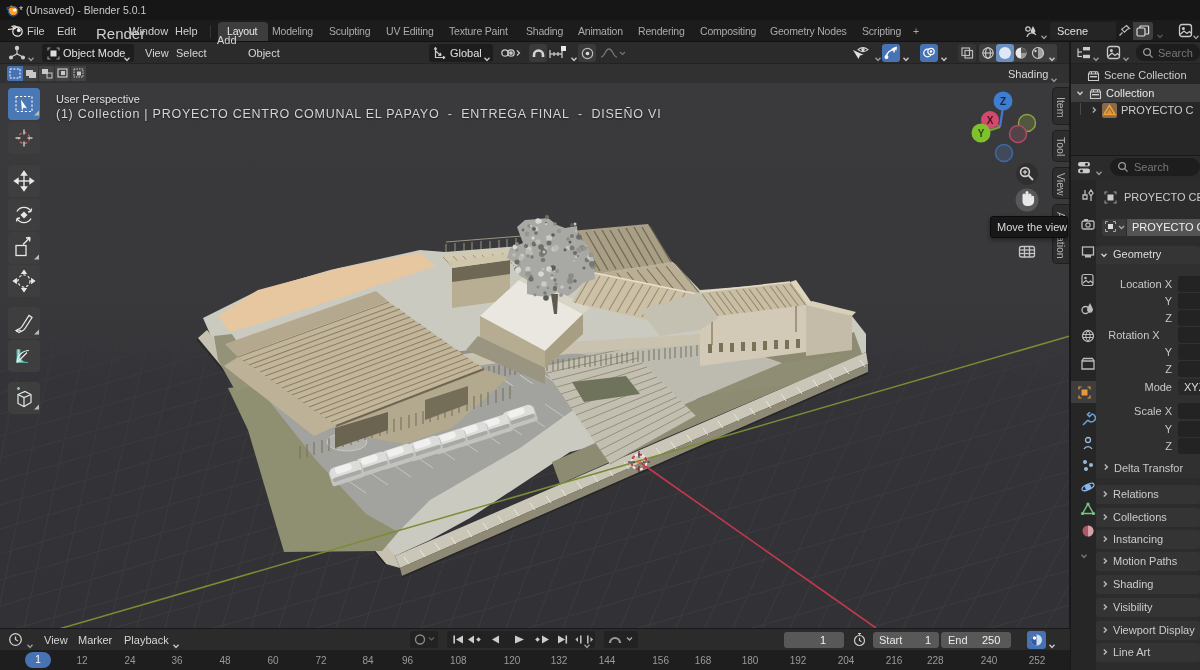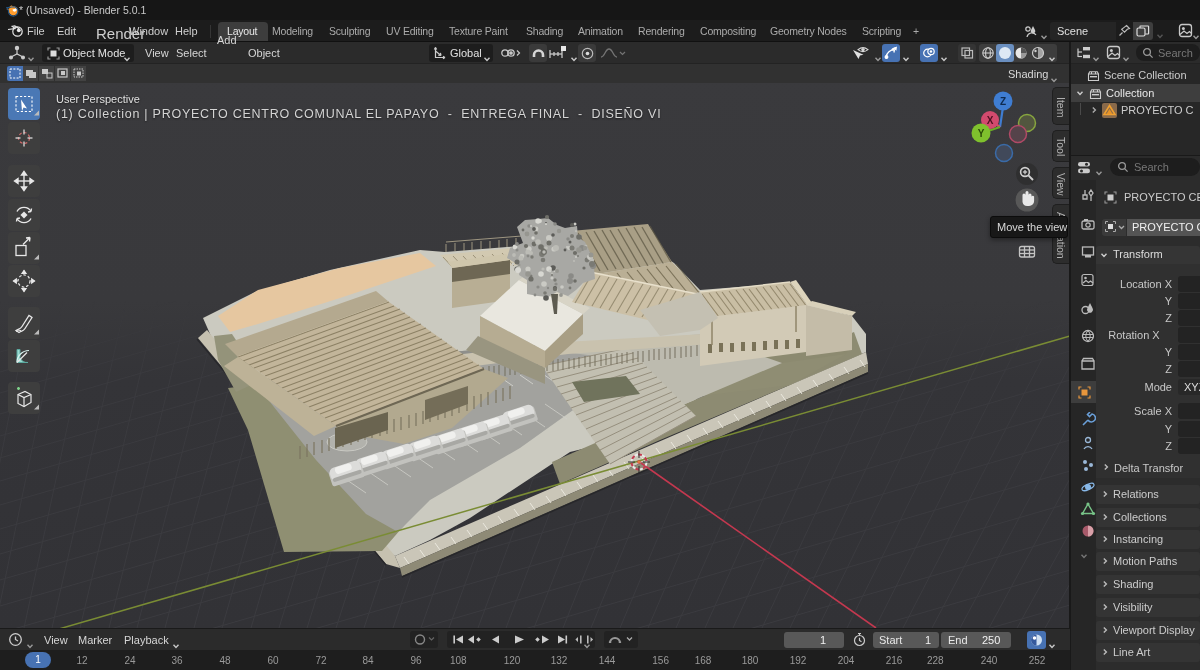--- a/index.html
+++ b/index.html
@@ -1111,21 +1111,21 @@
       <rect x="6" y="5" width="5" height="5" fill="#ddd"></rect>
       <path d="M3.5 5 V2.5 H6 M11 2.5 H13.5 V5 M13.5 10 V12.5 H11 M6 12.5 H3.5 V10" stroke="#aaa" fill="none"></path>
       <path d="M17 7 l2.5 2.5 L22 7" stroke="#aaa" fill="none" stroke-width="1.3"></path>
     </svg></div>
 <div class="abs" style="left:1127px;top:219px;width:73px;height:17px;background:#545454"></div>
 <div class="abs" style="left:1132px;top:221px;font-size:11px;color:#f0f0f0">PROYECTO CE</div>
 <div class="abs" style="left:1096px;top:246px;width:104px;height:18px;background:#353535;border-radius:3px 3px 0 0"></div>
 <svg class="abs" style="left:1100px;top:251px" width="8" height="8" viewBox="0 0 8 8">
     <path d="M1.5 2.8 L4 5.4 L6.5 2.8" stroke="#ccc" stroke-width="1.4" fill="none"></path>
   </svg>
-<div class="abs" style="left:1113px;top:248px;font-size:11px;color:#dddddd">Transform</div>
+<div class="abs" style="left:1113px;top:248px;font-size:11px;color:#dddddd">Geometry</div>
 <div class="abs" style="left:1096px;top:264px;width:104px;height:214px;background:#303030"></div>
 <div class="abs" style="left:1096px;top:278px;width:76px;height:13px;font-size:11px;color:#c8c8c8;text-align:right">Location X</div>
 <div class="abs" style="left:1178px;top:276px;width:22px;height:16px;background:#232323;border-radius:3px 0 0 3px"></div>
 <div class="abs" style="left:1096px;top:295px;width:76px;height:13px;font-size:11px;color:#c8c8c8;text-align:right">Y</div>
 <div class="abs" style="left:1178px;top:293px;width:22px;height:16px;background:#232323;border-radius:3px 0 0 3px"></div>
 <div class="abs" style="left:1096px;top:312px;width:76px;height:13px;font-size:11px;color:#c8c8c8;text-align:right">Z</div>
 <div class="abs" style="left:1178px;top:310px;width:22px;height:16px;background:#232323;border-radius:3px 0 0 3px"></div>
 <div class="abs" style="left:1096px;top:329px;width:76px;height:13px;font-size:11px;color:#c8c8c8;text-align:center">Rotation X</div>
 <div class="abs" style="left:1178px;top:327px;width:22px;height:16px;background:#232323;border-radius:3px 0 0 3px"></div>
 <div class="abs" style="left:1096px;top:346px;width:76px;height:13px;font-size:11px;color:#c8c8c8;text-align:right">Y</div>
@@ -1245,21 +1245,21 @@
       <path d="M1.5 2.8 L4 5.4 L6.5 2.8" stroke="#c8c8c8" stroke-width="1.4" fill="none"></path>
     </svg></div>
 <div class="abs" style="left:0;top:650px;width:1070px;height:20px;background:#1e1e1e"></div>
 <div class="abs" style="left:68px;top:655px;width:28px;text-align:center;font-size:10px;color:#9a9a9a">12</div>
 <div class="abs" style="left:116px;top:655px;width:28px;text-align:center;font-size:10px;color:#9a9a9a">24</div>
 <div class="abs" style="left:163px;top:655px;width:28px;text-align:center;font-size:10px;color:#9a9a9a">36</div>
 <div class="abs" style="left:211px;top:655px;width:28px;text-align:center;font-size:10px;color:#9a9a9a">48</div>
 <div class="abs" style="left:259px;top:655px;width:28px;text-align:center;font-size:10px;color:#9a9a9a">60</div>
 <div class="abs" style="left:307px;top:655px;width:28px;text-align:center;font-size:10px;color:#9a9a9a">72</div>
 <div class="abs" style="left:354px;top:655px;width:28px;text-align:center;font-size:10px;color:#9a9a9a">84</div>
-<div class="abs" style="left:402px;top:655px;width:28px;text-align:center;font-size:10px;color:#9a9a9a">96</div>
+<div class="abs" style="left:402px;top:655px;width:28px;text-align:left;font-size:10px;color:#9a9a9a">96</div>
 <div class="abs" style="left:450px;top:655px;width:28px;text-align:left;font-size:10px;color:#9a9a9a">108</div>
 <div class="abs" style="left:498px;top:655px;width:28px;text-align:center;font-size:10px;color:#9a9a9a">120</div>
 <div class="abs" style="left:545px;top:655px;width:28px;text-align:center;font-size:10px;color:#9a9a9a">132</div>
 <div class="abs" style="left:593px;top:655px;width:28px;text-align:center;font-size:10px;color:#9a9a9a">144</div>
 <div class="abs" style="left:641px;top:655px;width:28px;text-align:right;font-size:10px;color:#9a9a9a">156</div>
 <div class="abs" style="left:689px;top:655px;width:28px;text-align:center;font-size:10px;color:#9a9a9a">168</div>
 <div class="abs" style="left:736px;top:655px;width:28px;text-align:center;font-size:10px;color:#9a9a9a">180</div>
 <div class="abs" style="left:784px;top:655px;width:28px;text-align:center;font-size:10px;color:#9a9a9a">192</div>
 <div class="abs" style="left:832px;top:655px;width:28px;text-align:center;font-size:10px;color:#9a9a9a">204</div>
 <div class="abs" style="left:880px;top:655px;width:28px;text-align:center;font-size:10px;color:#9a9a9a">216</div>

